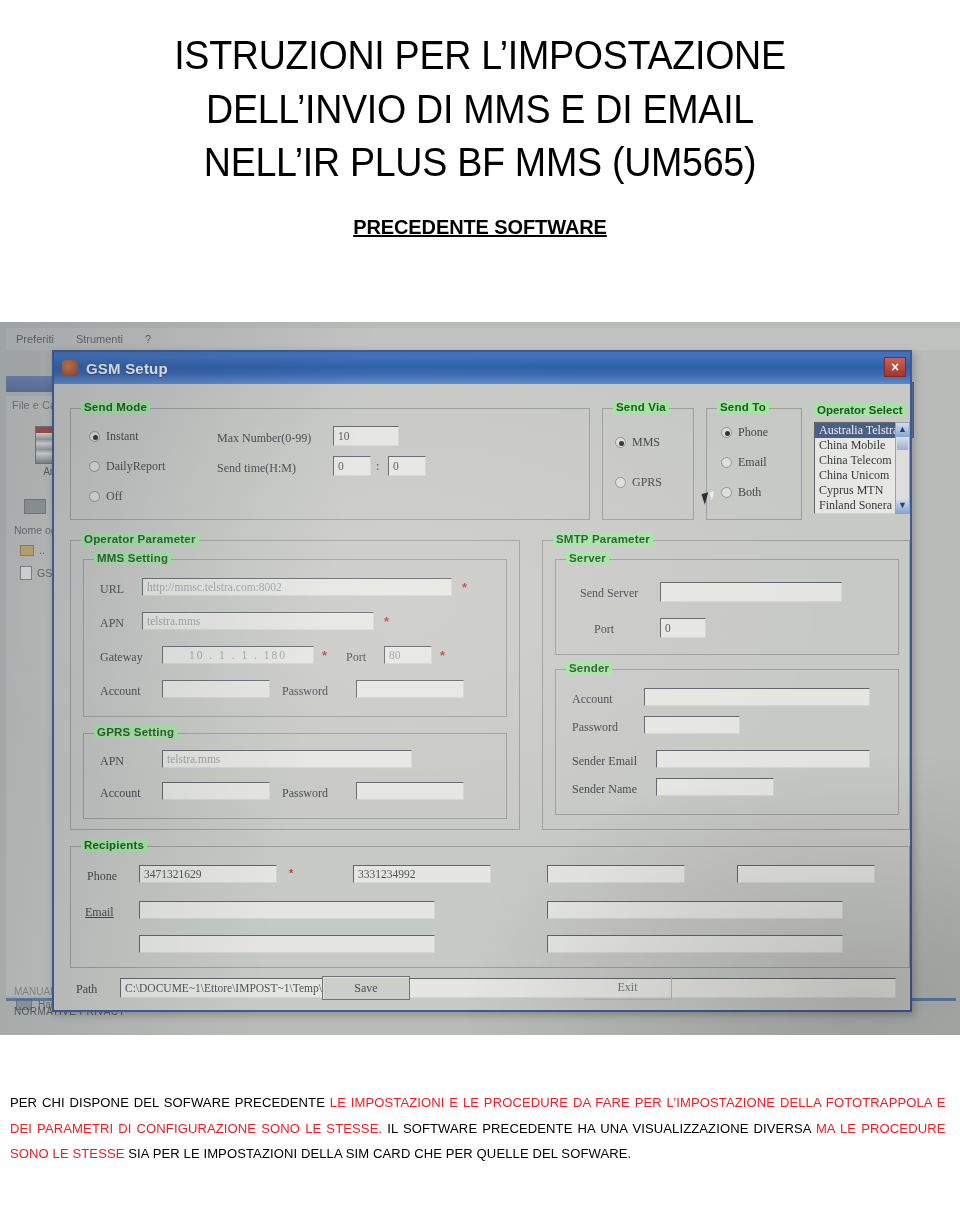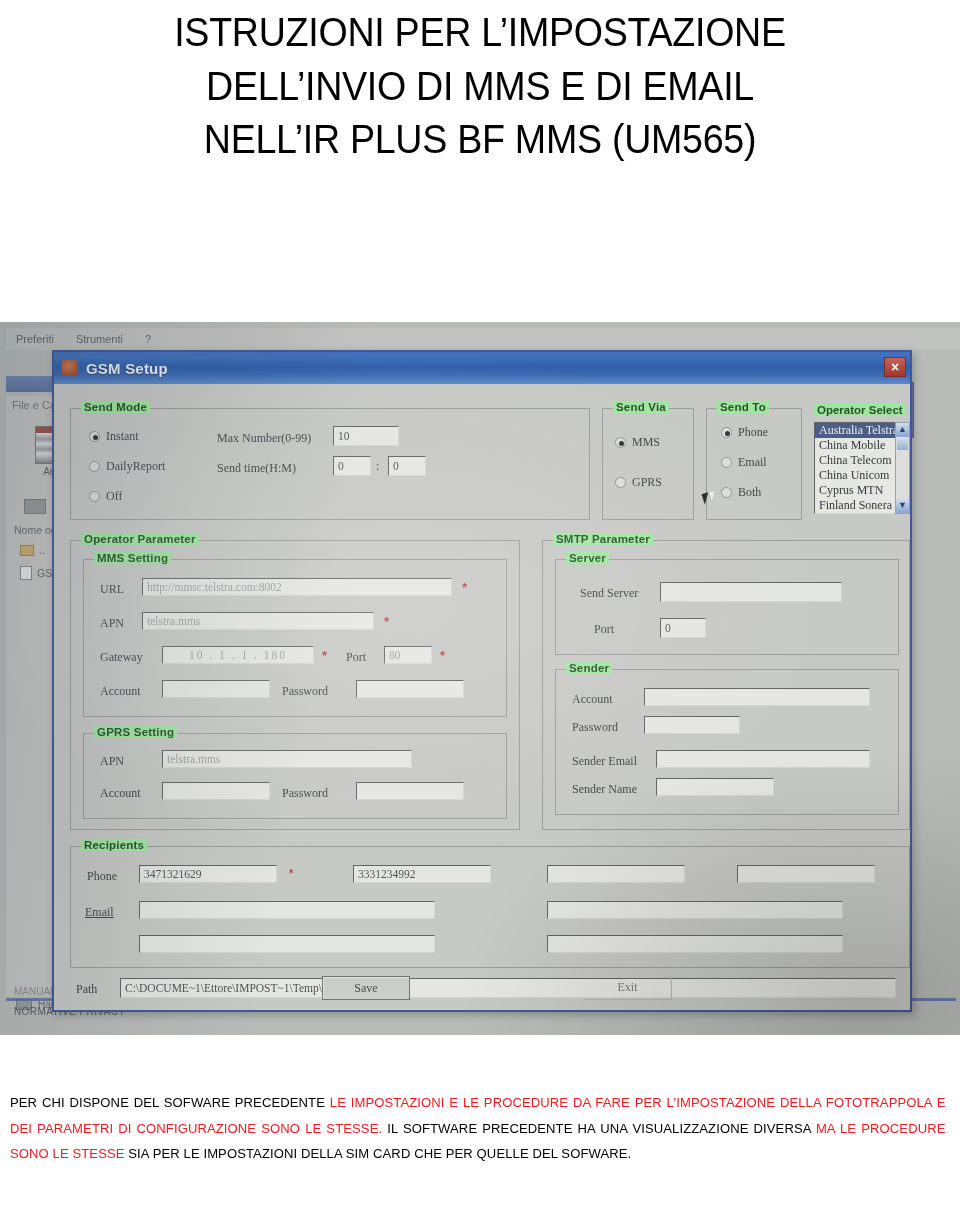--- a/index.html
+++ b/index.html
@@ -7,21 +7,21 @@
   body {
     width:960px; height:1223px;
     background:#ffffff;
     font-family:"Liberation Sans", sans-serif;
     color:#000;
     overflow:hidden;
     position:relative;
   }
 
   
-  .doc-head { padding-top:6px; text-align:center; }
+  .doc-head { padding-top:6px; text-align:center;margin-top:23px; }
   .title-line {
     font-size:40px;
     font-weight:400;
     letter-spacing:-0.3px;
     line-height:1.34;
     white-space:nowrap;
     transform:scaleX(0.94);
   }
   .subtitle {
     margin-top:26px;
@@ -256,20 +256,21 @@
   }
   .red { color:#ee1c24; }
 </style>
 </head>
 <body>
 
 <div class="doc-head">
   <div class="title-line">ISTRUZIONI PER L’IMPOSTAZIONE</div>
   <div class="title-line">DELL’INVIO DI MMS E DI EMAIL</div>
   <div class="title-line">NELL’IR PLUS BF MMS (UM565)</div>
+  <div class="subtitle">PRECEDENTE SOFTWARE</div>
 </div>
 
 <div class="photo">
 
   <div class="bg-explorer">
     <div class="bg-menubar">
       <span>Preferiti</span>
       <span>Strumenti</span>
       <span>?</span>
     </div>

